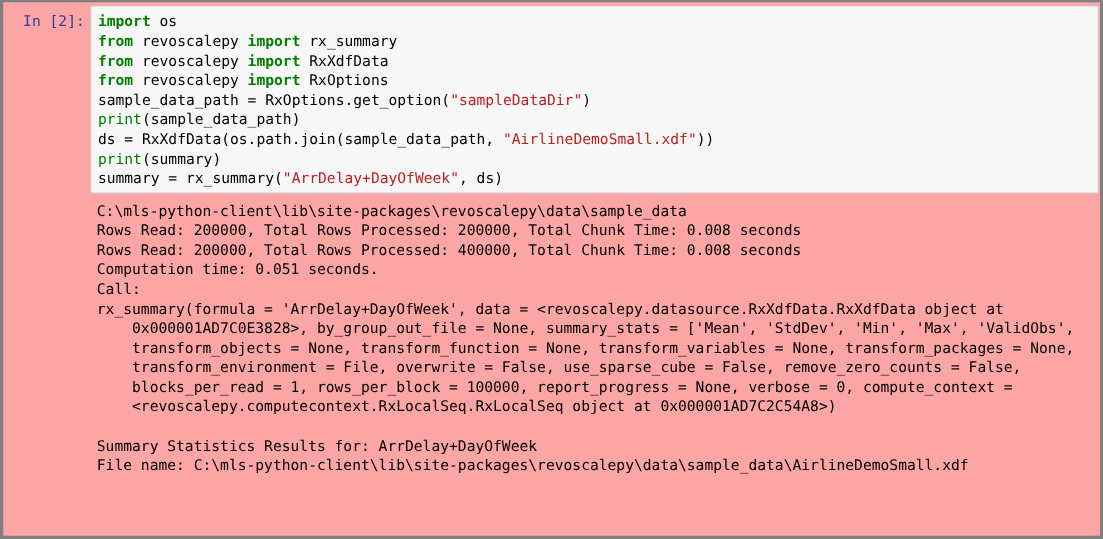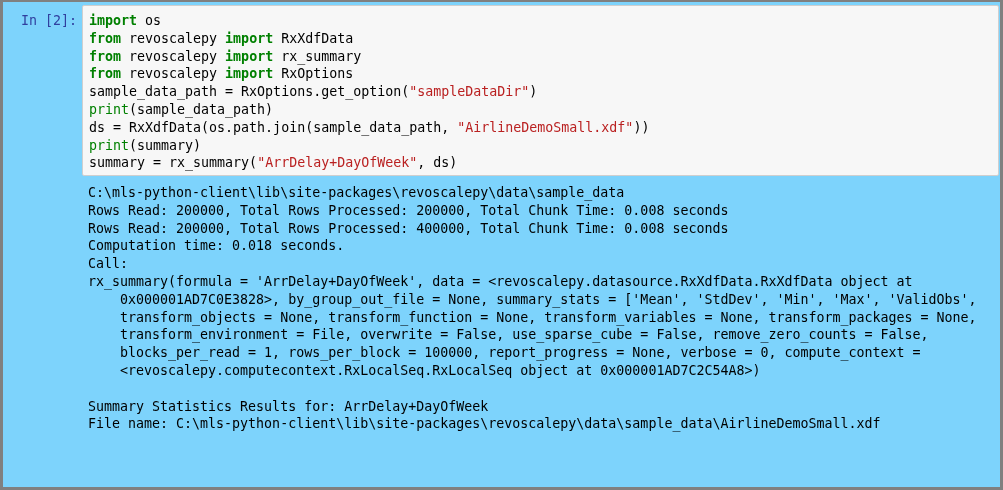--- a/index.html
+++ b/index.html
@@ -15,21 +15,21 @@
   }
   .frame {
     position: absolute;
     left: 0; top: 0;
     width: 1003px; height: 490px;
     box-sizing: border-box;
     border-top: 2px solid #808080;
     border-left: 3px solid #808080;
     border-right: 3px solid #808080;
     border-bottom: 3px solid #808080;
-    background: #7dd3fc;
+    background: #fca5a5;
     overflow: hidden;
   }
   .cell {
     position: absolute;
     left: 0; top: 0; right: 0; bottom: 0;
   }
   .prompt {
     position: absolute;
     left: 18px;
     top: 10px;
@@ -69,34 +69,34 @@
   }
 </style>
 </head>
 <body>
 
 <div class="frame">
   <div class="cell">
     <div class="prompt">In [2]:</div>
     <div class="input-area" id="input-area">
         <div class="code-line"><span class="kw">import</span><span> os</span></div>
+        <div class="code-line"><span class="kw">from</span><span> revoscalepy </span><span class="kw">import</span><span> rx_summary</span></div>
         <div class="code-line"><span class="kw">from</span><span> revoscalepy </span><span class="kw">import</span><span> RxXdfData</span></div>
-        <div class="code-line"><span class="kw">from</span><span> revoscalepy </span><span class="kw">import</span><span> rx_summary</span></div>
         <div class="code-line"><span class="kw">from</span><span> revoscalepy </span><span class="kw">import</span><span> RxOptions</span></div>
         <div class="code-line"><span>sample_data_path = RxOptions.get_option(</span><span class="str">"sampleDataDir"</span><span>)</span></div>
         <div class="code-line"><span class="bi">print</span><span>(sample_data_path)</span></div>
         <div class="code-line"><span>ds = RxXdfData(os.path.join(sample_data_path, </span><span class="str">"AirlineDemoSmall.xdf"</span><span>))</span></div>
         <div class="code-line"><span class="bi">print</span><span>(summary)</span></div>
         <div class="code-line"><span>summary = rx_summary(</span><span class="str">"ArrDelay+DayOfWeek"</span><span>, ds)</span></div>
       </div>
     <div class="output-area" id="output-area">
         <div class="out-line">C:\mls-python-client\lib\site-packages\revoscalepy\data\sample_data</div>
         <div class="out-line">Rows Read: 200000, Total Rows Processed: 200000, Total Chunk Time: 0.008 seconds</div>
         <div class="out-line">Rows Read: 200000, Total Rows Processed: 400000, Total Chunk Time: 0.008 seconds</div>
-        <div class="out-line">Computation time: 0.018 seconds.</div>
+        <div class="out-line">Computation time: 0.051 seconds.</div>
         <div class="out-line">Call:</div>
         <div class="out-line">rx_summary(formula = 'ArrDelay+DayOfWeek', data = &lt;revoscalepy.datasource.RxXdfData.RxXdfData object at</div>
         <div class="out-line">    0x000001AD7C0E3828&gt;, by_group_out_file = None, summary_stats = ['Mean', 'StdDev', 'Min', 'Max', 'ValidObs',</div>
         <div class="out-line">    transform_objects = None, transform_function = None, transform_variables = None, transform_packages = None,</div>
         <div class="out-line">    transform_environment = File, overwrite = False, use_sparse_cube = False, remove_zero_counts = False,</div>
         <div class="out-line">    blocks_per_read = 1, rows_per_block = 100000, report_progress = None, verbose = 0, compute_context =</div>
         <div class="out-line">    &lt;revoscalepy.computecontext.RxLocalSeq.RxLocalSeq object at 0x000001AD7C2C54A8&gt;)</div>
         <div class="out-line"></div>
         <div class="out-line">Summary Statistics Results for: ArrDelay+DayOfWeek</div>
         <div class="out-line">File name: C:\mls-python-client\lib\site-packages\revoscalepy\data\sample_data\AirlineDemoSmall.xdf</div>

